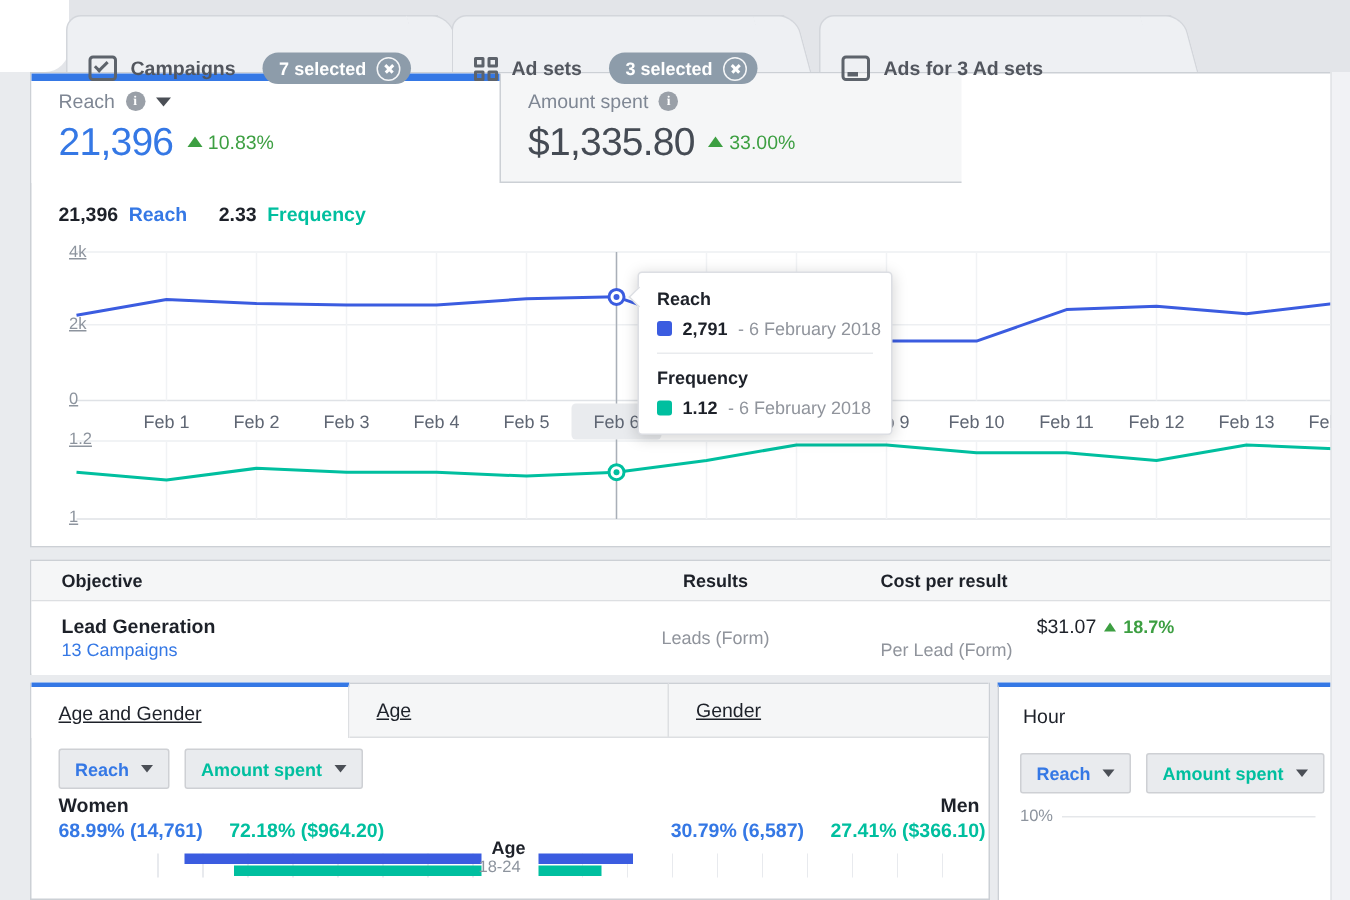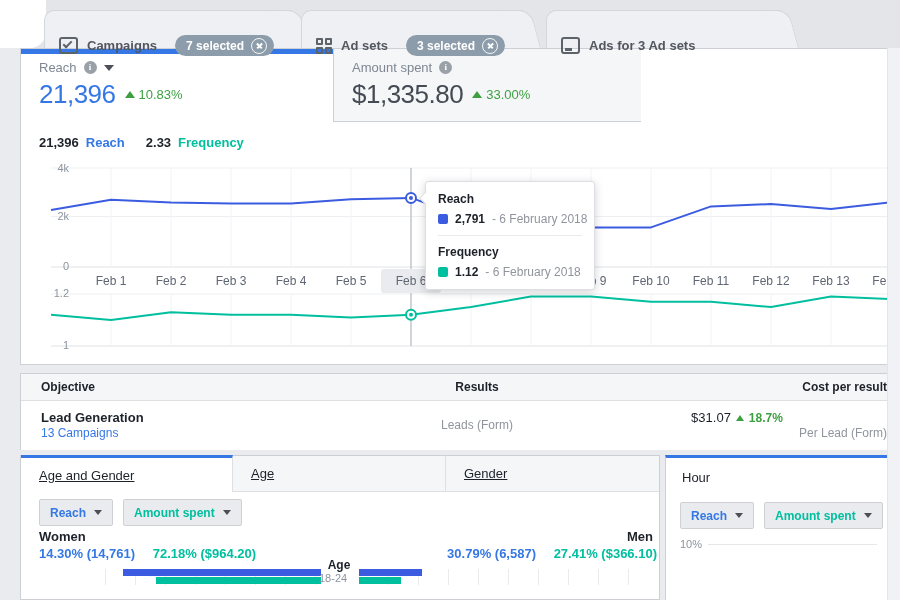--- a/index.html
+++ b/index.html
@@ -51,41 +51,41 @@
   .chg{display:flex;align-items:center;gap:4px;color:var(--green);font-size:13px;}
   .up{width:0;height:0;border-left:5px solid transparent;border-right:5px solid transparent;border-bottom:7px solid var(--green);}
   .up.sm{border-left-width:4px;border-right-width:4px;border-bottom-width:6px;}
 
   
   .legend{position:absolute;left:18px;top:86px;font-size:13px;font-weight:bold;display:flex;gap:7px;align-items:center;}
   .lg-val{color:#1d2129;} .lg-lbl{margin-right:14px;}
   .blue{color:var(--blue);} .teal{color:var(--teal);}
   .chart-area{position:absolute;left:0;top:112px;width:868px;height:205px;}
   #chart-svg{position:absolute;left:0;top:0;}
-  .ytick{position:absolute;left:14px;width:34px;text-align:right;font-size:11px;color:#8d949e;}
+  .ytick{position:absolute;left:25px;width:34px;text-align:left;font-size:11px;color:#8d949e;text-decoration:underline;}
   .date-row{position:absolute;left:0;top:108px;width:868px;height:24px;}
   .date-lbl{position:absolute;top:0;width:60px;height:24px;line-height:24px;text-align:center;font-size:12px;color:#5f6673;}
   .date-lbl.hl{background:#e9ebee;border-radius:3px;}
   .tooltip{position:absolute;left:404px;top:20px;width:170px;background:#fff;border:1px solid #dcdee3;
         border-radius:3px;box-shadow:0 2px 10px rgba(0,0,0,.18);padding:10px 12px;z-index:5;box-sizing:border-box;}
   .tt-notch{position:absolute;left:-5.5px;top:11px;width:9px;height:9px;background:#fff;
         border-left:1px solid #dcdee3;border-bottom:1px solid #dcdee3;transform:rotate(45deg);}
   .tt-title{font-size:12px;font-weight:bold;color:#1d2129;margin-bottom:6px;}
   .tt-row{display:flex;align-items:center;gap:7px;font-size:12px;color:#90949c;white-space:nowrap;}
   .tt-sq{width:10px;height:10px;border-radius:2px;flex:0 0 auto;}
   .sq-blue{background:var(--line-blue);} .sq-teal{background:var(--teal);}
   .tt-val{color:#1d2129;font-weight:bold;}
   .tt-hr{border-top:1px solid #e9ebee;margin:9px 0;}
 
   
   #table-panel{left:20px;top:373px;width:868px;height:77px;}
   .t-head{display:flex;height:26px;background:#f5f6f7;border-bottom:1px solid #dddfe2;align-items:center;
         font-size:12px;font-weight:bold;color:#1d2129;}
   .c-obj{flex:1;padding-left:20px;box-sizing:border-box;text-align:left;}
-  .c-res{width:220px;text-align:center;} .c-cost{width:300px;text-align:right;}
+  .c-res{width:220px;text-align:center;} .c-cost{width:300px;text-align:left;}
   .t-row{display:flex;height:49px;background:#fff;align-items:center;}
   .obj-name{font-size:13px;font-weight:bold;color:#1d2129;line-height:16px;}
   .obj-link{font-size:12px;color:var(--blue);line-height:15px;cursor:pointer;}
   .cell-main{font-size:13px;color:#1d2129;display:flex;align-items:center;justify-content:center;gap:5px;line-height:16px;}
   .cell-main b{color:var(--green);font-size:12px;}
   .cell-sub{font-size:12px;color:#90949c;line-height:15px;}
 
   
   #demo-panel{left:20px;top:455px;width:640px;height:145px;border-top:none;}
   .d-tabs{display:flex;height:37px;text-decoration:underline;}
@@ -318,21 +318,21 @@
         <span class="caret-dn"></span>
       </span>
       <span class="btn teal">
         <span>Amount spent</span>
         <span class="caret-dn"></span>
       </span>
     </div>
     <div class="g-label" style="left:18px;top:74px;">Women</div>
     <div class="g-label" style="right:6px;top:74px;">Men</div>
     <div class="g-stats" style="left:18px;top:91px;">
-      <span class="s1">14.30% (14,761)</span>
+      <span class="s1">68.99% (14,761)</span>
       <span class="s2">72.18% ($964.20)</span>
     </div>
     <div class="g-stats" style="right:2px;top:91px;">
       <span class="s1">30.79% (6,587)</span>
       <span class="s2">27.41% ($366.10)</span>
     </div>
     <div class="age-title">Age</div>
     <div class="bar-row">
       <div class="ticks" style="left:55px;width:243px;"></div>
       <div class="ticks" style="left:338px;width:280px;"></div>

